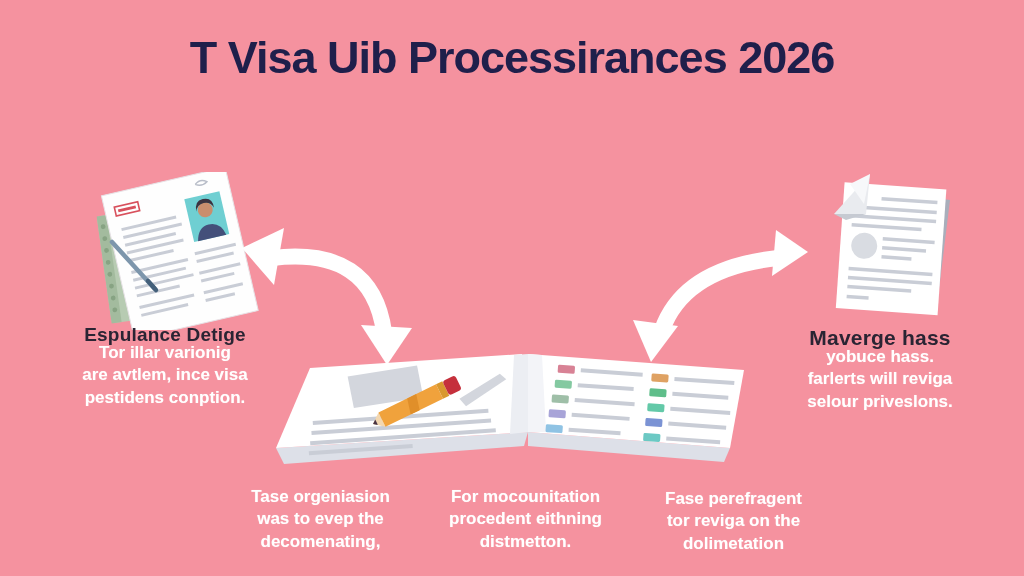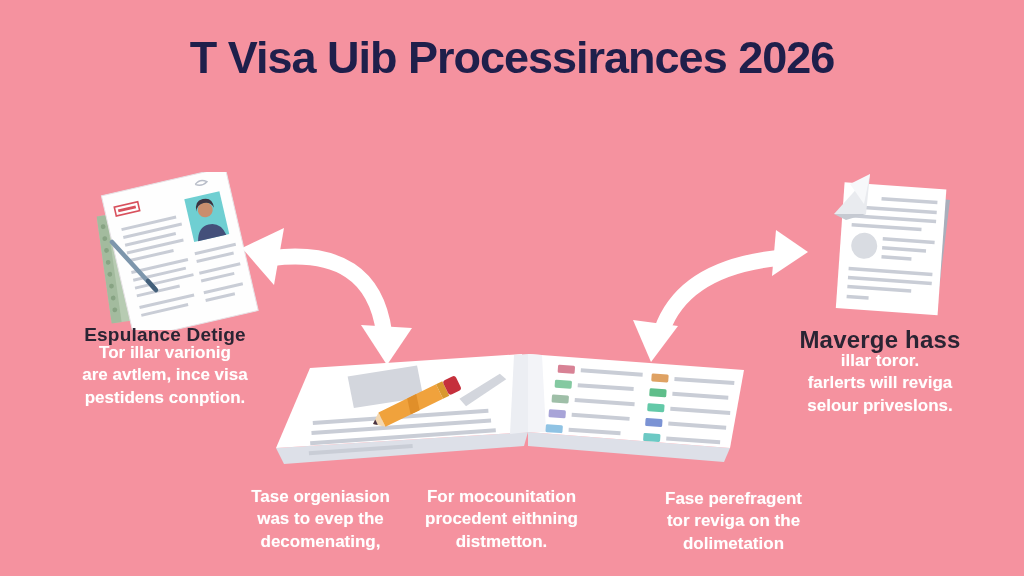--- a/index.html
+++ b/index.html
@@ -33,25 +33,25 @@
   .block-heading{
     font-size:19px;font-weight:800;color:var(--heading);
     margin-bottom:-4px;letter-spacing:0.2px;
   }
   .white-line{
     font-size:17px;font-weight:700;color:var(--white);
     line-height:1.32;text-shadow:0 0 1px rgba(255,255,255,.4);
   }
   .left-block{left:52px;top:324px;width:226px;}
   .right-block{left:770px;top:326px;width:220px;}
-  .right-block .block-heading{font-size:24px;}
+  .right-block .block-heading{font-size:21px;}
   .caption{position:absolute;text-align:center;}
   .caption .white-line{font-size:17px;font-weight:700;}
   .caption-left{left:228px;top:486px;width:185px;}
-  .caption-center{left:404px;top:486px;width:195px;}
+  .caption-center{left:428px;top:486px;width:195px;}
   .caption-right{left:636px;top:488px;width:195px;}
 </style>
 </head>
 <body>
 
 <div class="canvas">
 
   <div class="title">T Visa Uib Processirances 2026</div>
 
   <svg class="illu illu-left" viewBox="0 0 185 158" aria-hidden="true">
@@ -219,21 +219,21 @@
 
   <div class="text-block left-block">
     <div class="block-heading">Espulance Detige</div>
     <div class="white-line">Tor illar varionig</div>
     <div class="white-line">are avtlem, ince visa</div>
     <div class="white-line">pestidens conption.</div>
   </div>
 
   <div class="text-block right-block">
     <div class="block-heading">Maverge hass</div>
-    <div class="white-line">illar toror.</div>
+    <div class="white-line">yobuce hass.</div>
     <div class="white-line">farlerts will reviga</div>
     <div class="white-line">selour priveslons.</div>
   </div>
 
   <div class="caption caption-left">
     <div class="white-line">Tase orgeniasion</div>
     <div class="white-line">was to evep the</div>
     <div class="white-line">decomenating,</div>
   </div>
   <div class="caption caption-center">

